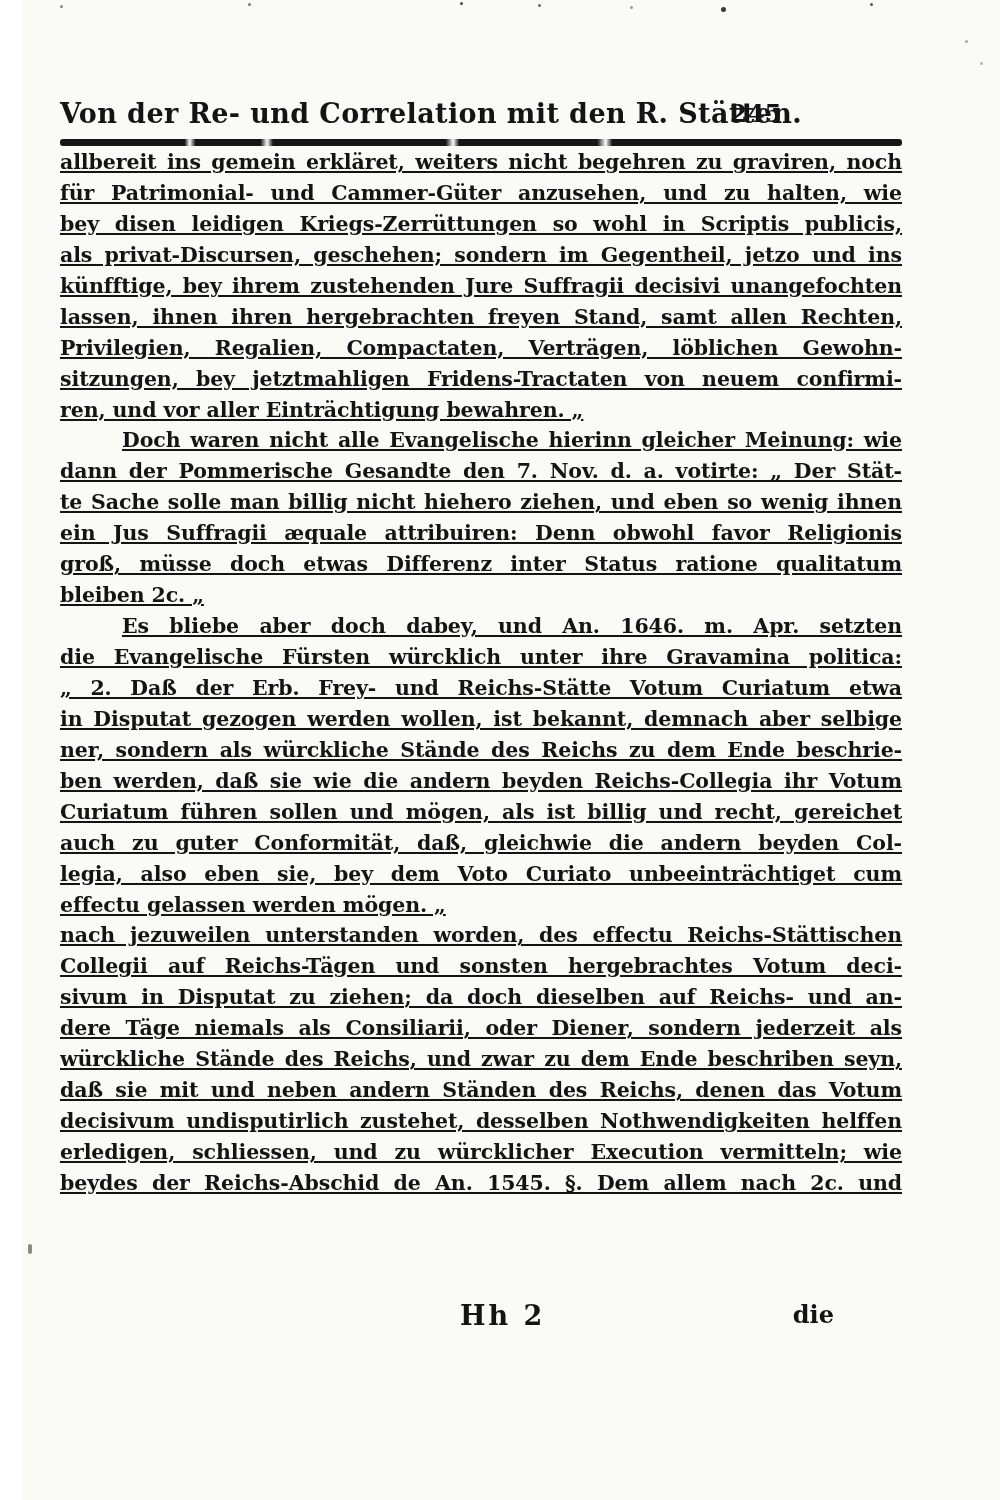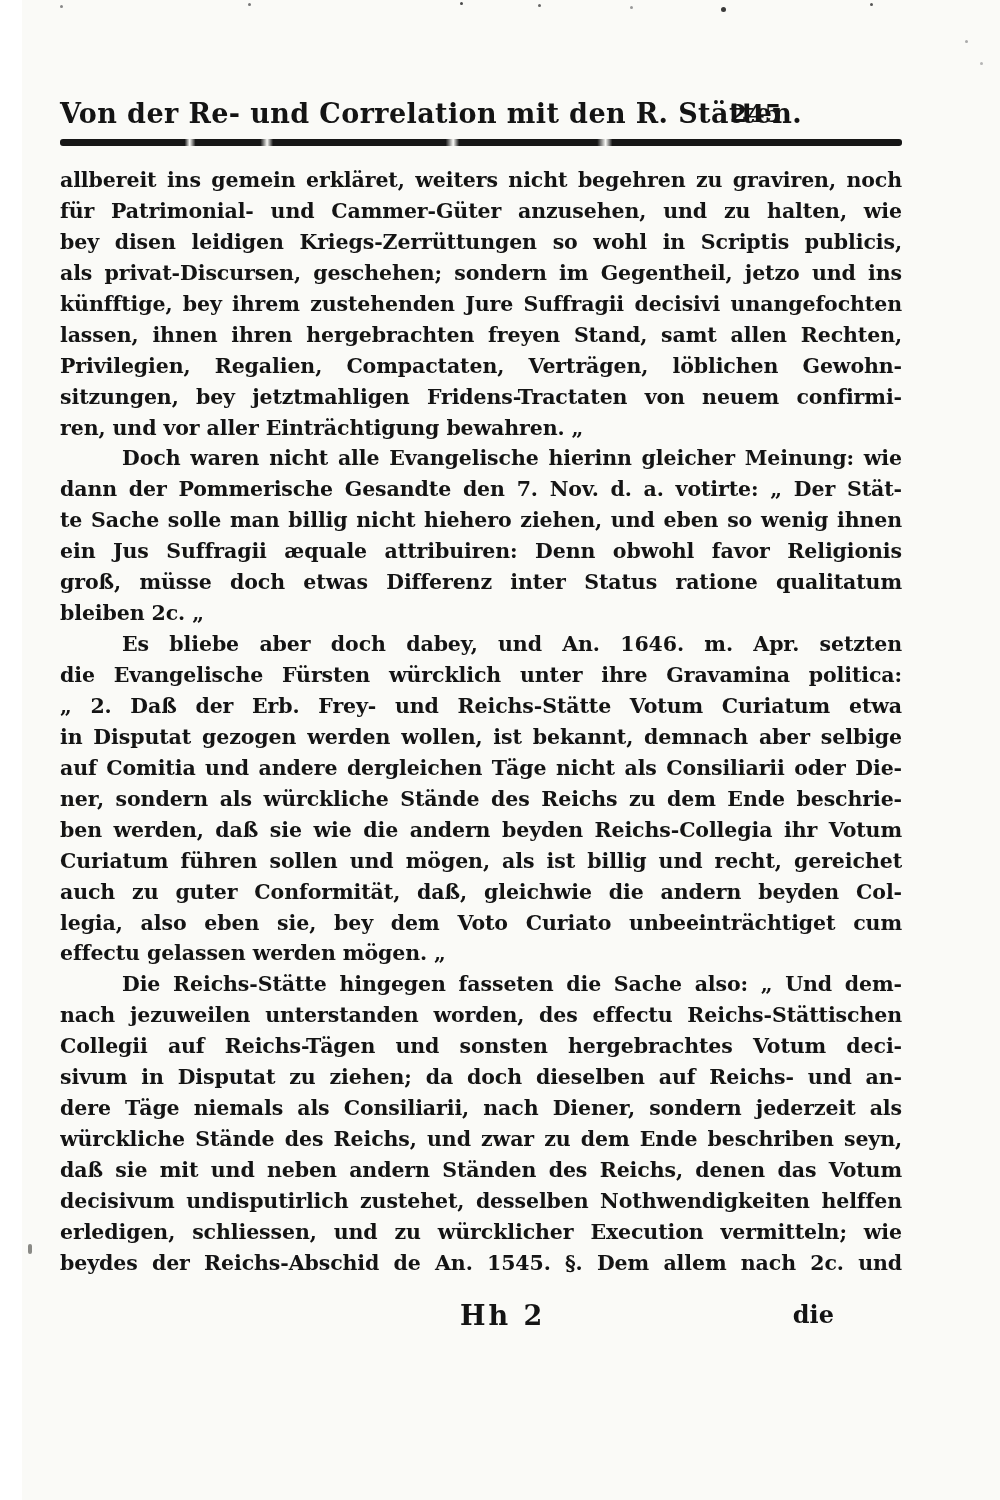--- a/index.html
+++ b/index.html
@@ -47,21 +47,21 @@
     background: linear-gradient(90deg,
       #161616 0%, #161616 14.8%, rgba(0,0,0,0) 15.4%,
       #161616 16.1%, #161616 23.8%, rgba(0,0,0,0) 24.6%,
       #161616 25.3%, #161616 45.8%, rgba(0,0,0,0) 46.7%,
       #161616 47.4%, #161616 63.8%, rgba(0,0,0,0) 64.8%,
       #161616 65.6%, #161616 100%);
   }
 
   .text-block {
     position: absolute;
-    top: 165px; left: 38px; width: 842px;
+    top: 147px; left: 38px; width: 842px; text-decoration: underline;
   }
   .line {
     height: 30.95px;
     line-height: 30.95px;
     font-size: 20.5px;
     font-weight: 700;
     text-align: justify;
     text-align-last: justify;
     white-space: nowrap;
     overflow: hidden;
@@ -121,34 +121,32 @@
         <div class="line">te Sache solle man billig nicht hiehero ziehen, und eben so wenig ihnen</div>
         <div class="line">ein Jus Suffragii æquale attribuiren: Denn obwohl favor Religionis</div>
         <div class="line">groß, müsse doch etwas Differenz inter Status ratione qualitatum</div>
         <div class="line endline">bleiben 2c. „</div>
       </div>
       <div>
         <div class="line indent">Es bliebe aber doch dabey, und An. 1646. m. Apr. setzten</div>
         <div class="line">die Evangelische Fürsten würcklich unter ihre Gravamina politica:</div>
         <div class="line">„ 2. Daß der Erb. Frey- und Reichs-Stätte Votum Curiatum etwa</div>
         <div class="line">in Disputat gezogen werden wollen, ist bekannt, demnach aber selbige</div>
-        <div class="line">auf Comitia und andere dergleichen Täge nicht als Consiliarii oder Die-</div>
         <div class="line">ner, sondern als würckliche Stände des Reichs zu dem Ende beschrie-</div>
         <div class="line">ben werden, daß sie wie die andern beyden Reichs-Collegia ihr Votum</div>
         <div class="line">Curiatum führen sollen und mögen, als ist billig und recht, gereichet</div>
         <div class="line">auch zu guter Conformität, daß, gleichwie die andern beyden Col-</div>
         <div class="line">legia, also eben sie, bey dem Voto Curiato unbeeinträchtiget cum</div>
         <div class="line endline">effectu gelassen werden mögen. „</div>
       </div>
       <div>
-        <div class="line indent">Die Reichs-Stätte hingegen fasseten die Sache also: „ Und dem-</div>
         <div class="line">nach jezuweilen unterstanden worden, des effectu Reichs-Stättischen</div>
         <div class="line">Collegii auf Reichs-Tägen und sonsten hergebrachtes Votum deci-</div>
         <div class="line">sivum in Disputat zu ziehen; da doch dieselben auf Reichs- und an-</div>
-        <div class="line">dere Täge niemals als Consiliarii, nach Diener, sondern jederzeit als</div>
+        <div class="line">dere Täge niemals als Consiliarii, oder Diener, sondern jederzeit als</div>
         <div class="line">würckliche Stände des Reichs, und zwar zu dem Ende beschriben seyn,</div>
         <div class="line">daß sie mit und neben andern Ständen des Reichs, denen das Votum</div>
         <div class="line">decisivum undisputirlich zustehet, desselben Nothwendigkeiten helffen</div>
         <div class="line">erledigen, schliessen, und zu würcklicher Execution vermitteln; wie</div>
         <div class="line">beydes der Reichs-Abschid de An. 1545. §. Dem allem nach 2c. und</div>
       </div>
     </div>
 
   <div class="footer-row">
     <span class="signature">Hh 2</span>

